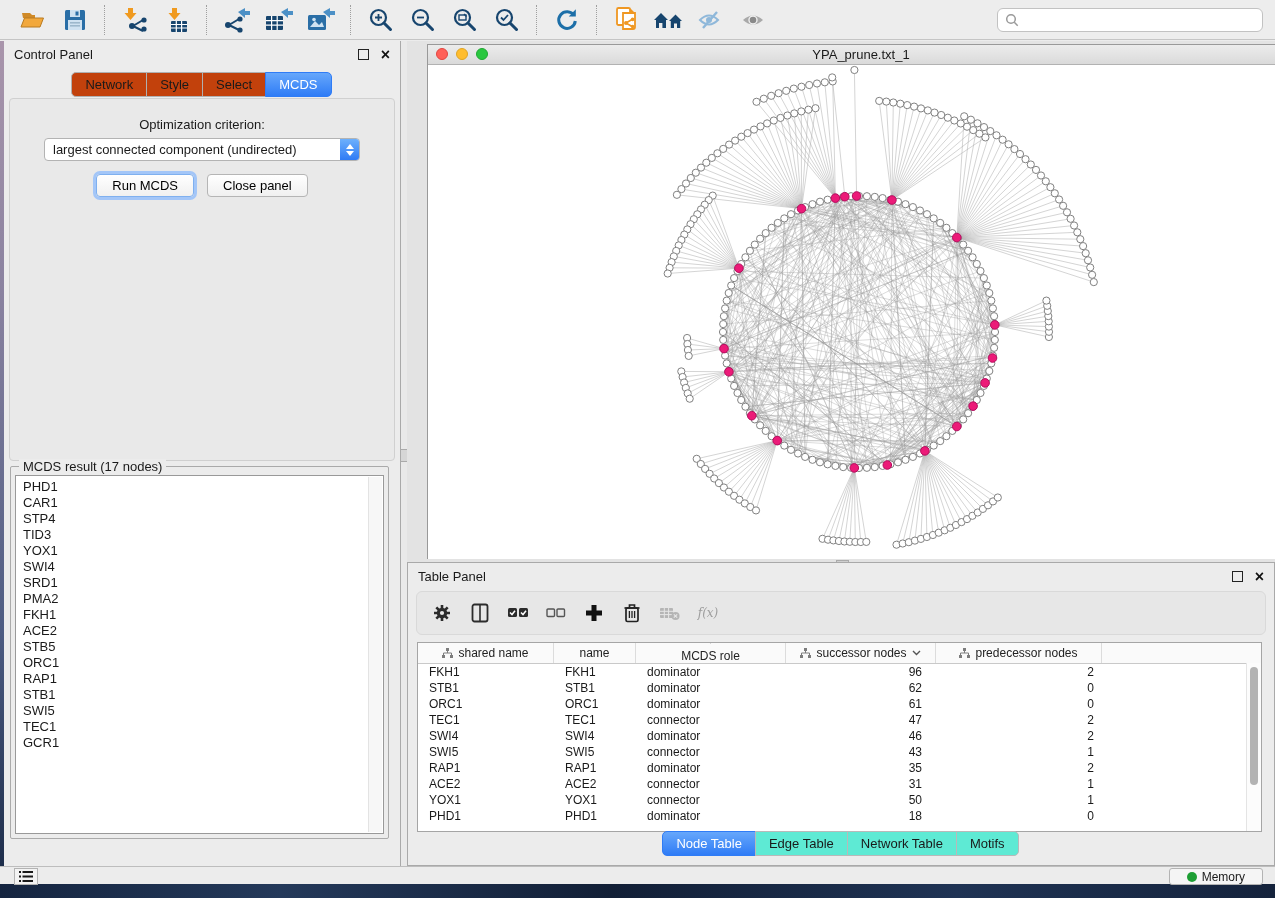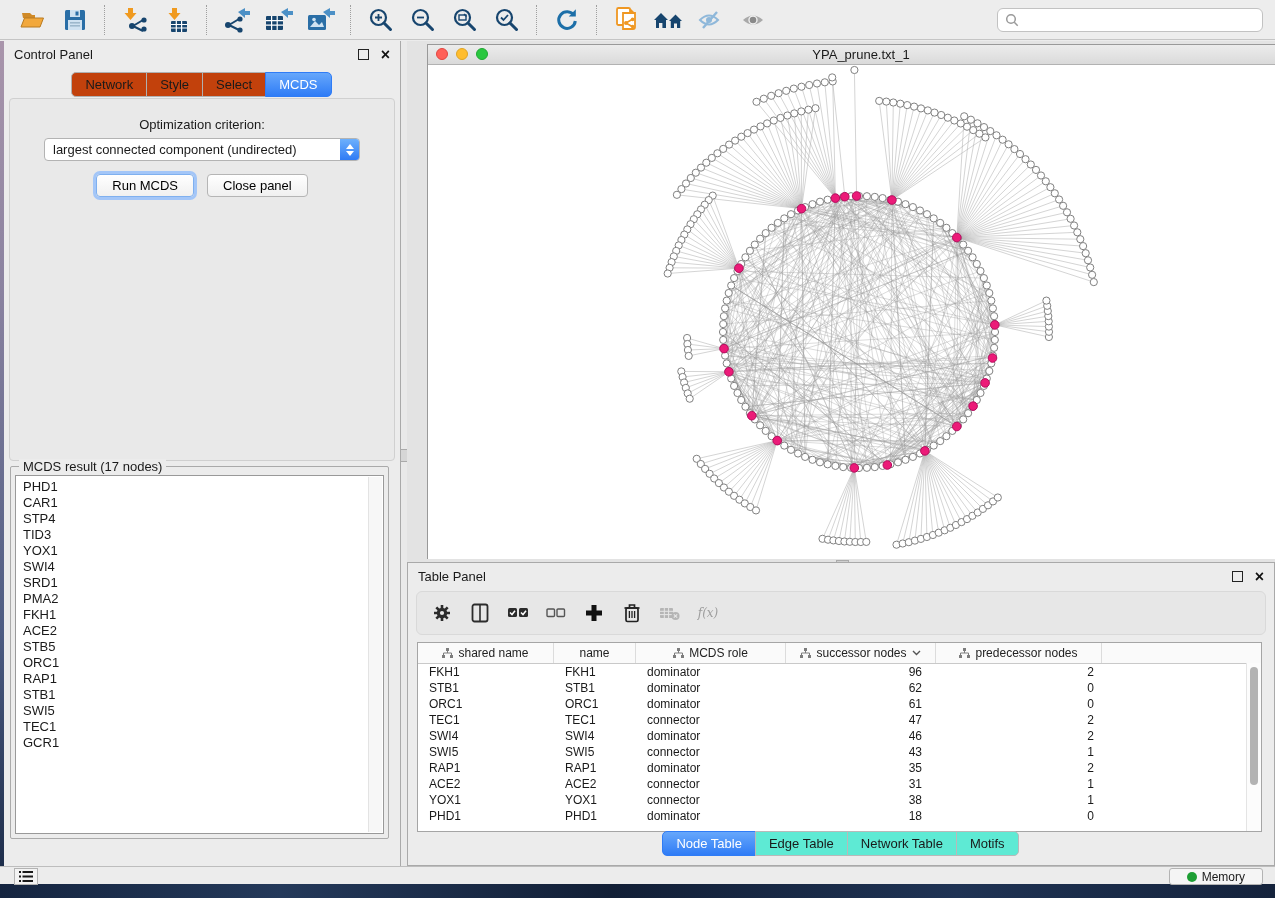--- a/index.html
+++ b/index.html
@@ -1282,21 +1282,21 @@
                   <rect x="0" y="7" width="3" height="3"></rect>
                   <rect x="8" y="7" width="3" height="3"></rect>
                 </g>
                 <path d="M5.5 3v2M1.5 7V5h8v2" fill="none" stroke="#7c7c7c" stroke-width="1"></path>
               </svg>
               <span>shared name</span>
             </div>
             <div class="th" style="width: 82px;">
               <span>name</span>
             </div>
-            <div class="th" style="width: 150px;">
+            <div class="th" style="width: 150px; flex-direction: column;">
               <svg width="11" height="11" viewBox="0 0 11 11">
                 <g fill="#7c7c7c">
                   <rect x="4" y="0" width="3" height="3"></rect>
                   <rect x="0" y="7" width="3" height="3"></rect>
                   <rect x="8" y="7" width="3" height="3"></rect>
                 </g>
                 <path d="M5.5 3v2M1.5 7V5h8v2" fill="none" stroke="#7c7c7c" stroke-width="1"></path>
               </svg>
               <span>MCDS role</span>
             </div>
@@ -1381,21 +1381,21 @@
               <div class="td text" style="width: 136px; padding-right: 0px;">ACE2</div>
               <div class="td text" style="width: 82px; padding-right: 0px;">ACE2</div>
               <div class="td text" style="width: 150px; padding-right: 0px;">connector</div>
               <div class="td num" style="width: 150px; padding-right: 14px;">31</div>
               <div class="td num" style="width: 166px; padding-right: 8px;">1</div>
             </div>
             <div class="tr">
               <div class="td text" style="width: 136px; padding-right: 0px;">YOX1</div>
               <div class="td text" style="width: 82px; padding-right: 0px;">YOX1</div>
               <div class="td text" style="width: 150px; padding-right: 0px;">connector</div>
-              <div class="td num" style="width: 150px; padding-right: 14px;">38</div>
+              <div class="td num" style="width: 150px; padding-right: 14px;">50</div>
               <div class="td num" style="width: 166px; padding-right: 8px;">1</div>
             </div>
             <div class="tr">
               <div class="td text" style="width: 136px; padding-right: 0px;">PHD1</div>
               <div class="td text" style="width: 82px; padding-right: 0px;">PHD1</div>
               <div class="td text" style="width: 150px; padding-right: 0px;">dominator</div>
               <div class="td num" style="width: 150px; padding-right: 14px;">18</div>
               <div class="td num" style="width: 166px; padding-right: 8px;">0</div>
             </div>
           </div>

